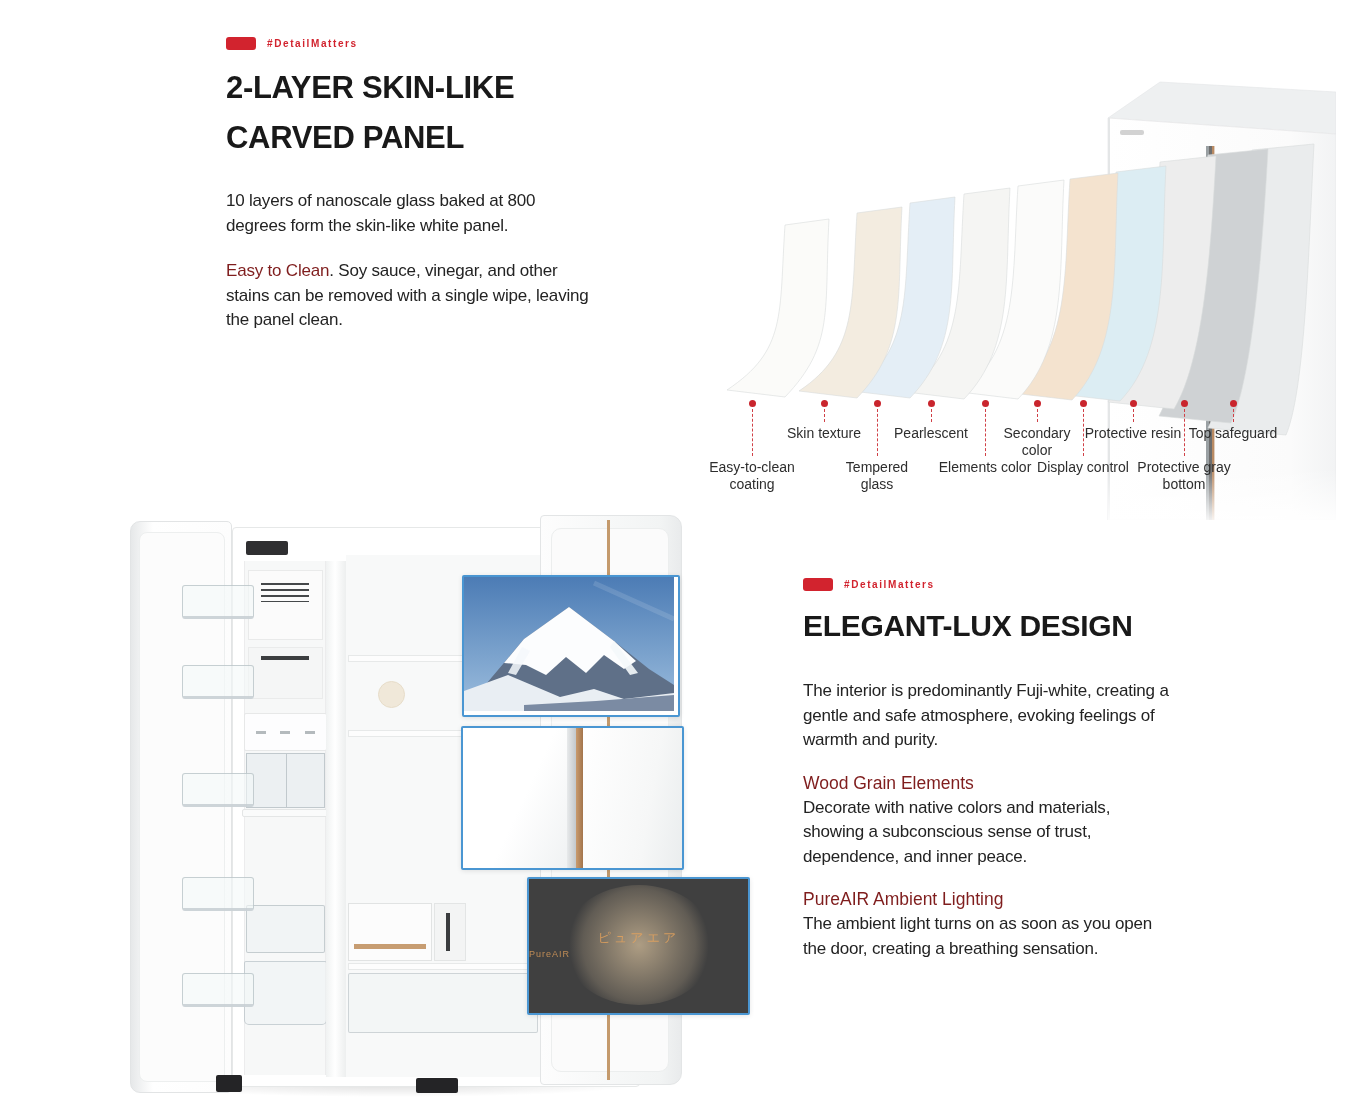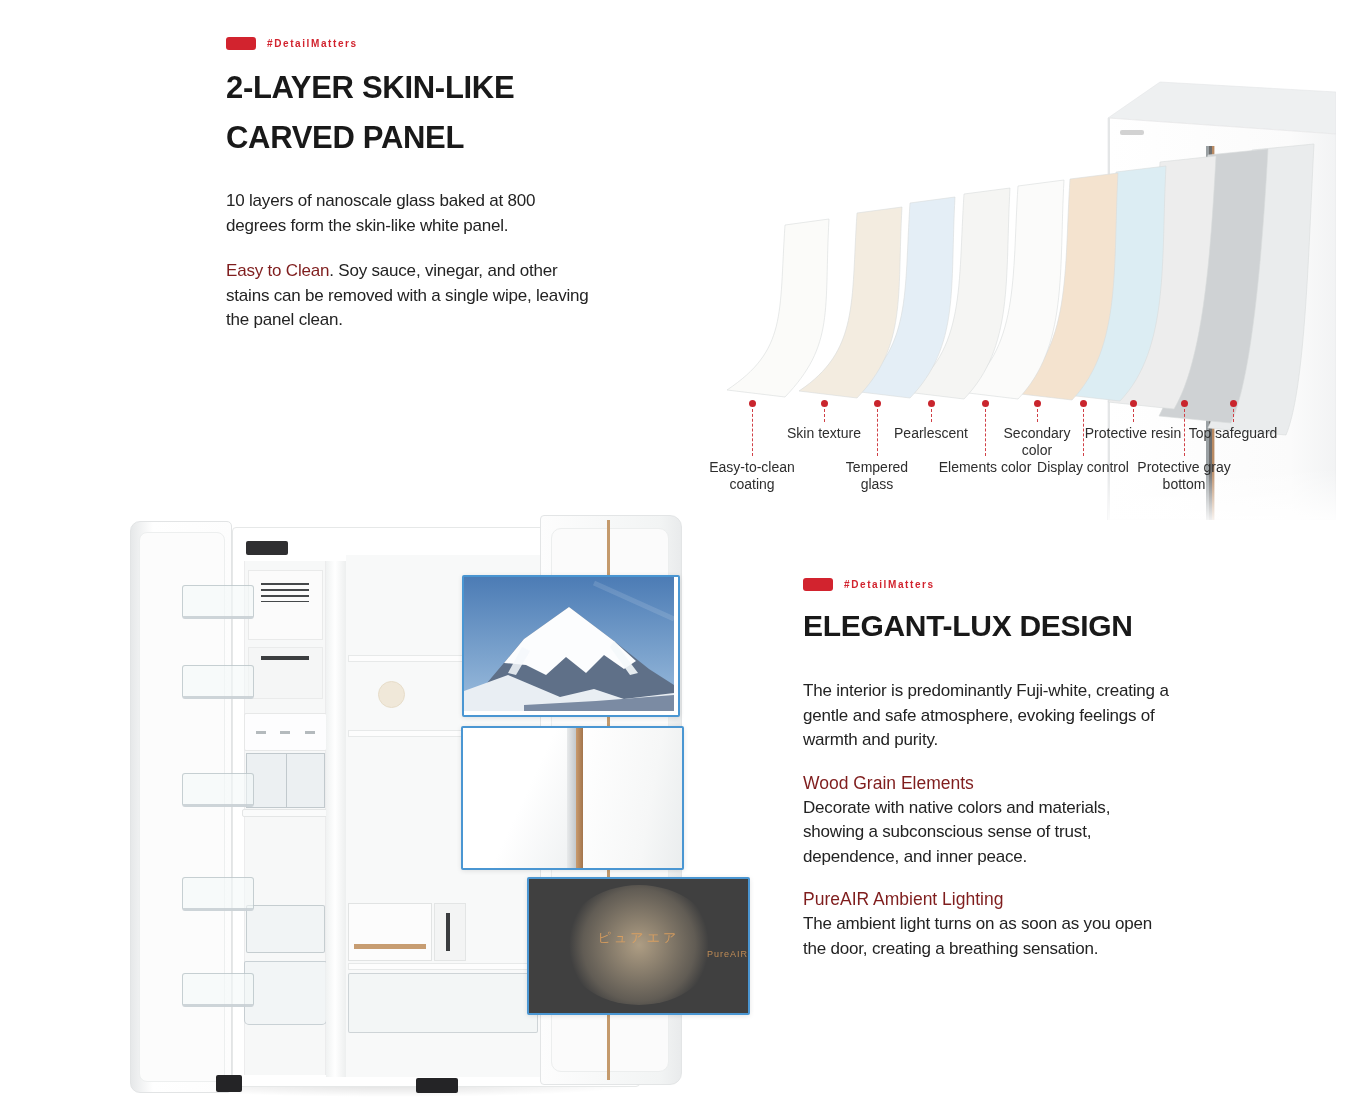--- a/index.html
+++ b/index.html
@@ -71,21 +71,21 @@
   .callout{position:absolute;border:2px solid #4a96d2;border-radius:2px;background:#fff;box-shadow:0 1px 5px rgba(0,0,0,.10);overflow:hidden;}
   .co-fuji{left:462px;top:575px;width:214px;height:138px;}
   .co-handle{left:461px;top:726px;width:219px;height:140px;}
   .co-light{left:483px;top:877px;width:219px;height:134px;background:#404040;margin-left:44px;}
   .h-left{position:absolute;left:0;top:0;width:104px;height:100%;background:linear-gradient(115deg,#ffffff 55%,#f0f2f3);}
   .h-groove{position:absolute;left:104px;top:0;width:9px;height:100%;background:linear-gradient(90deg,#e8eaeb,#c3c8cb);}
   .h-wood{position:absolute;left:113px;top:0;width:7px;height:100%;background:linear-gradient(90deg,#c99b6e,#a3754c);}
   .h-right{position:absolute;left:120px;top:0;right:0;height:100%;background:linear-gradient(100deg,#ffffff,#f6f7f7 65%,#eaedee);}
   .glow{position:absolute;left:34px;top:6px;width:152px;height:120px;border-radius:50%;background:radial-gradient(circle,rgba(247,219,176,.6),rgba(247,219,176,.18) 58%,rgba(247,219,176,0) 72%);}
   .ambient-jp{position:absolute;left:0;top:50px;width:100%;text-align:center;font-size:13px;letter-spacing:3px;color:#e8a45c;opacity:.8;}
-  .ambient-en{position:absolute;left:0;top:70px;width:100%;text-align:right;font-size:9px;letter-spacing:1px;color:#e8a45c;opacity:.75;}
+  .ambient-en{position:absolute;left:0;top:70px;width:100%;text-align:left;font-size:9px;letter-spacing:1px;color:#e8a45c;opacity:.75;}
 
   
   .sec2-copy{position:absolute;left:803px;top:578px;width:372px;}
   .sec2-copy h2{margin:15px 0 0 0;font-size:30px;line-height:40px;}
   .features{margin-top:33px;}
   .feature + .feature{margin-top:18px;}
   .feature .fh{font-size:17.5px;line-height:25px;}
 </style>
 </head>
 <body>

